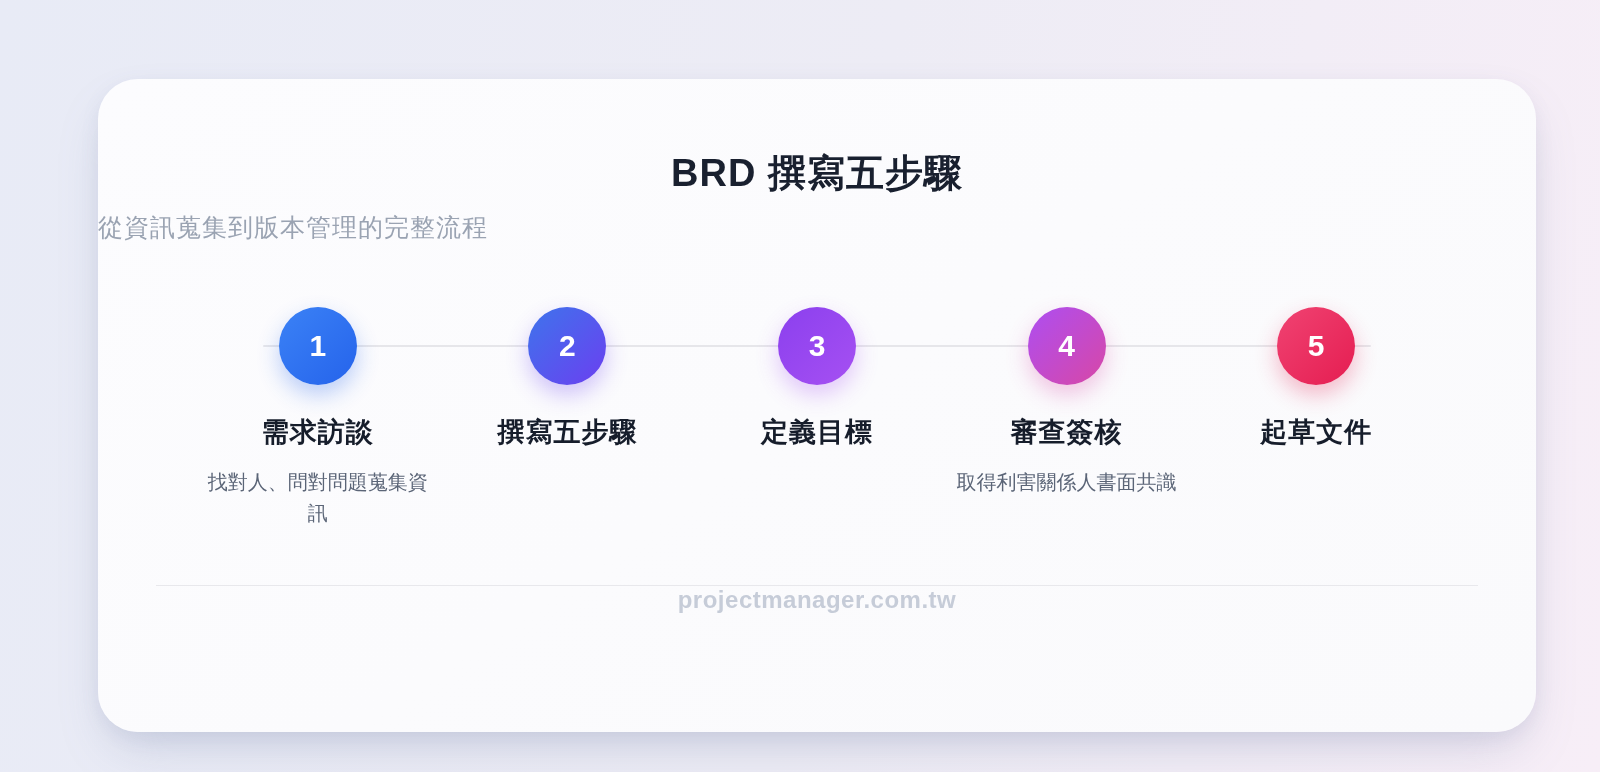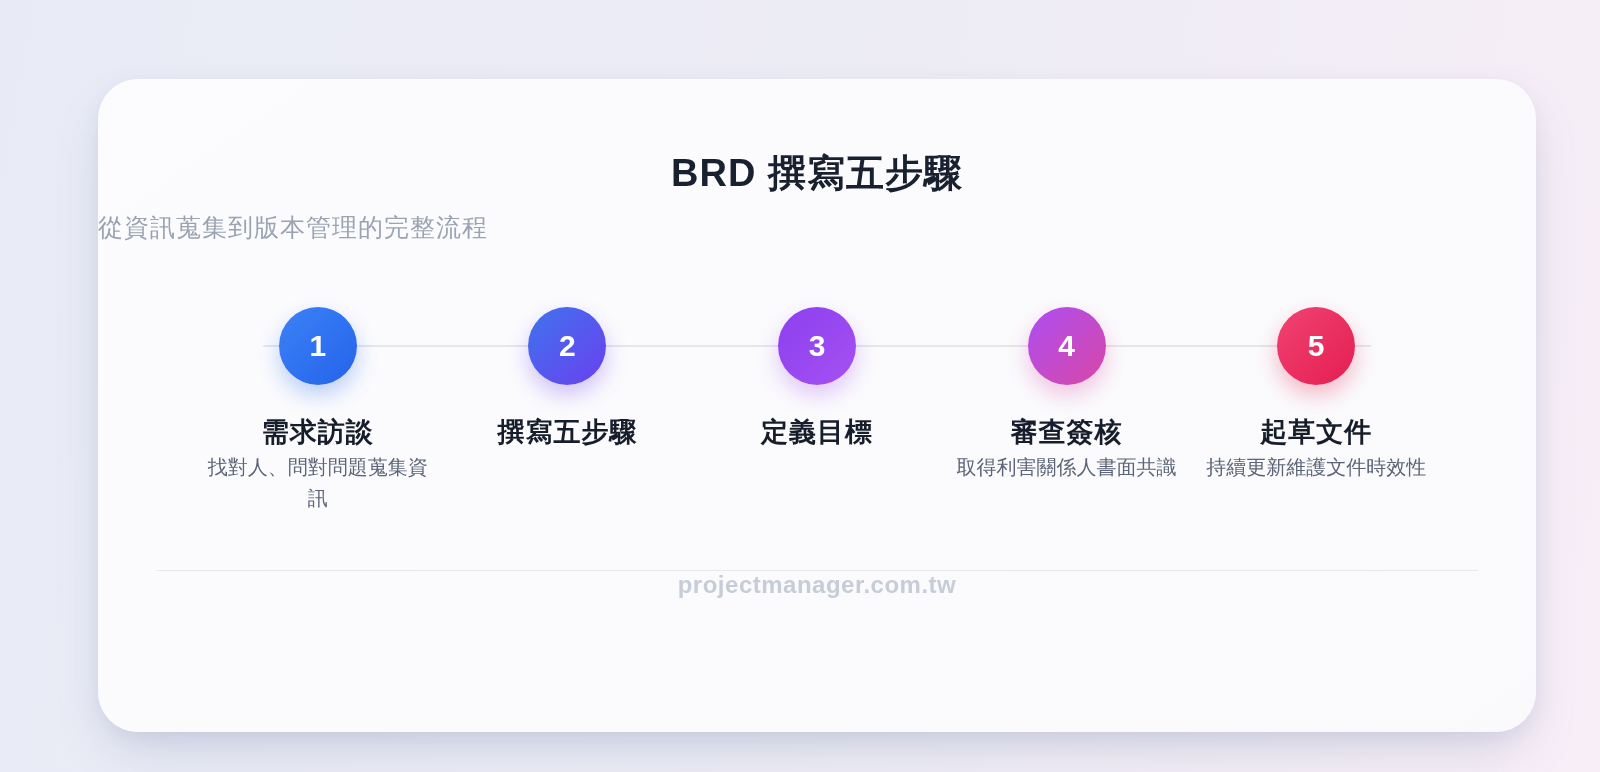--- a/index.html
+++ b/index.html
@@ -47,21 +47,21 @@
     display:flex; align-items:center; justify-content:center;
   }
   .circle .num{
     color:#ffffff; font-size:30px; font-weight:700; line-height:1;
   }
   .step-title{
     margin-top:31px; font-size:27px; font-weight:700; line-height:1.25;
     color:var(--step-title); letter-spacing:1px; 
   }
   .step-desc{
-    margin-top:2px; font-size:20px; line-height:1.55;
+    margin-top:17px; font-size:20px; line-height:1.55;
     color:var(--step-description); text-align:center; max-width:230px;
   }
   .divider{
     height:1px; background:var(--divider); margin:56px 58px 0;
   }
   .site-footer{
     text-align:center; font-size:24px; font-weight:700;
     line-height:1.2; color:var(--footer-text); letter-spacing:0.5px;
   }
 </style>
@@ -104,20 +104,19 @@
       </div>
       <div class="step-title">審查簽核</div>
       <div class="step-desc">取得利害關係人書面共識</div>
     </div>
 
     <div class="step">
       <div class="circle" style="background: linear-gradient(135deg, rgb(240, 67, 114) 0%, rgb(229, 29, 81) 100%); box-shadow: rgba(229, 29, 81, 0.3) 0px 10px 22px;">
         <span class="num">5</span>
       </div>
       <div class="step-title">起草文件</div>
-      <div class="step-desc">持續更新維護文件時效性</div>
     </div>
   </div>
 
   <div class="divider"></div>
   <div class="site-footer">projectmanager.com.tw</div>
 
 </div>
 
 </body></html>

